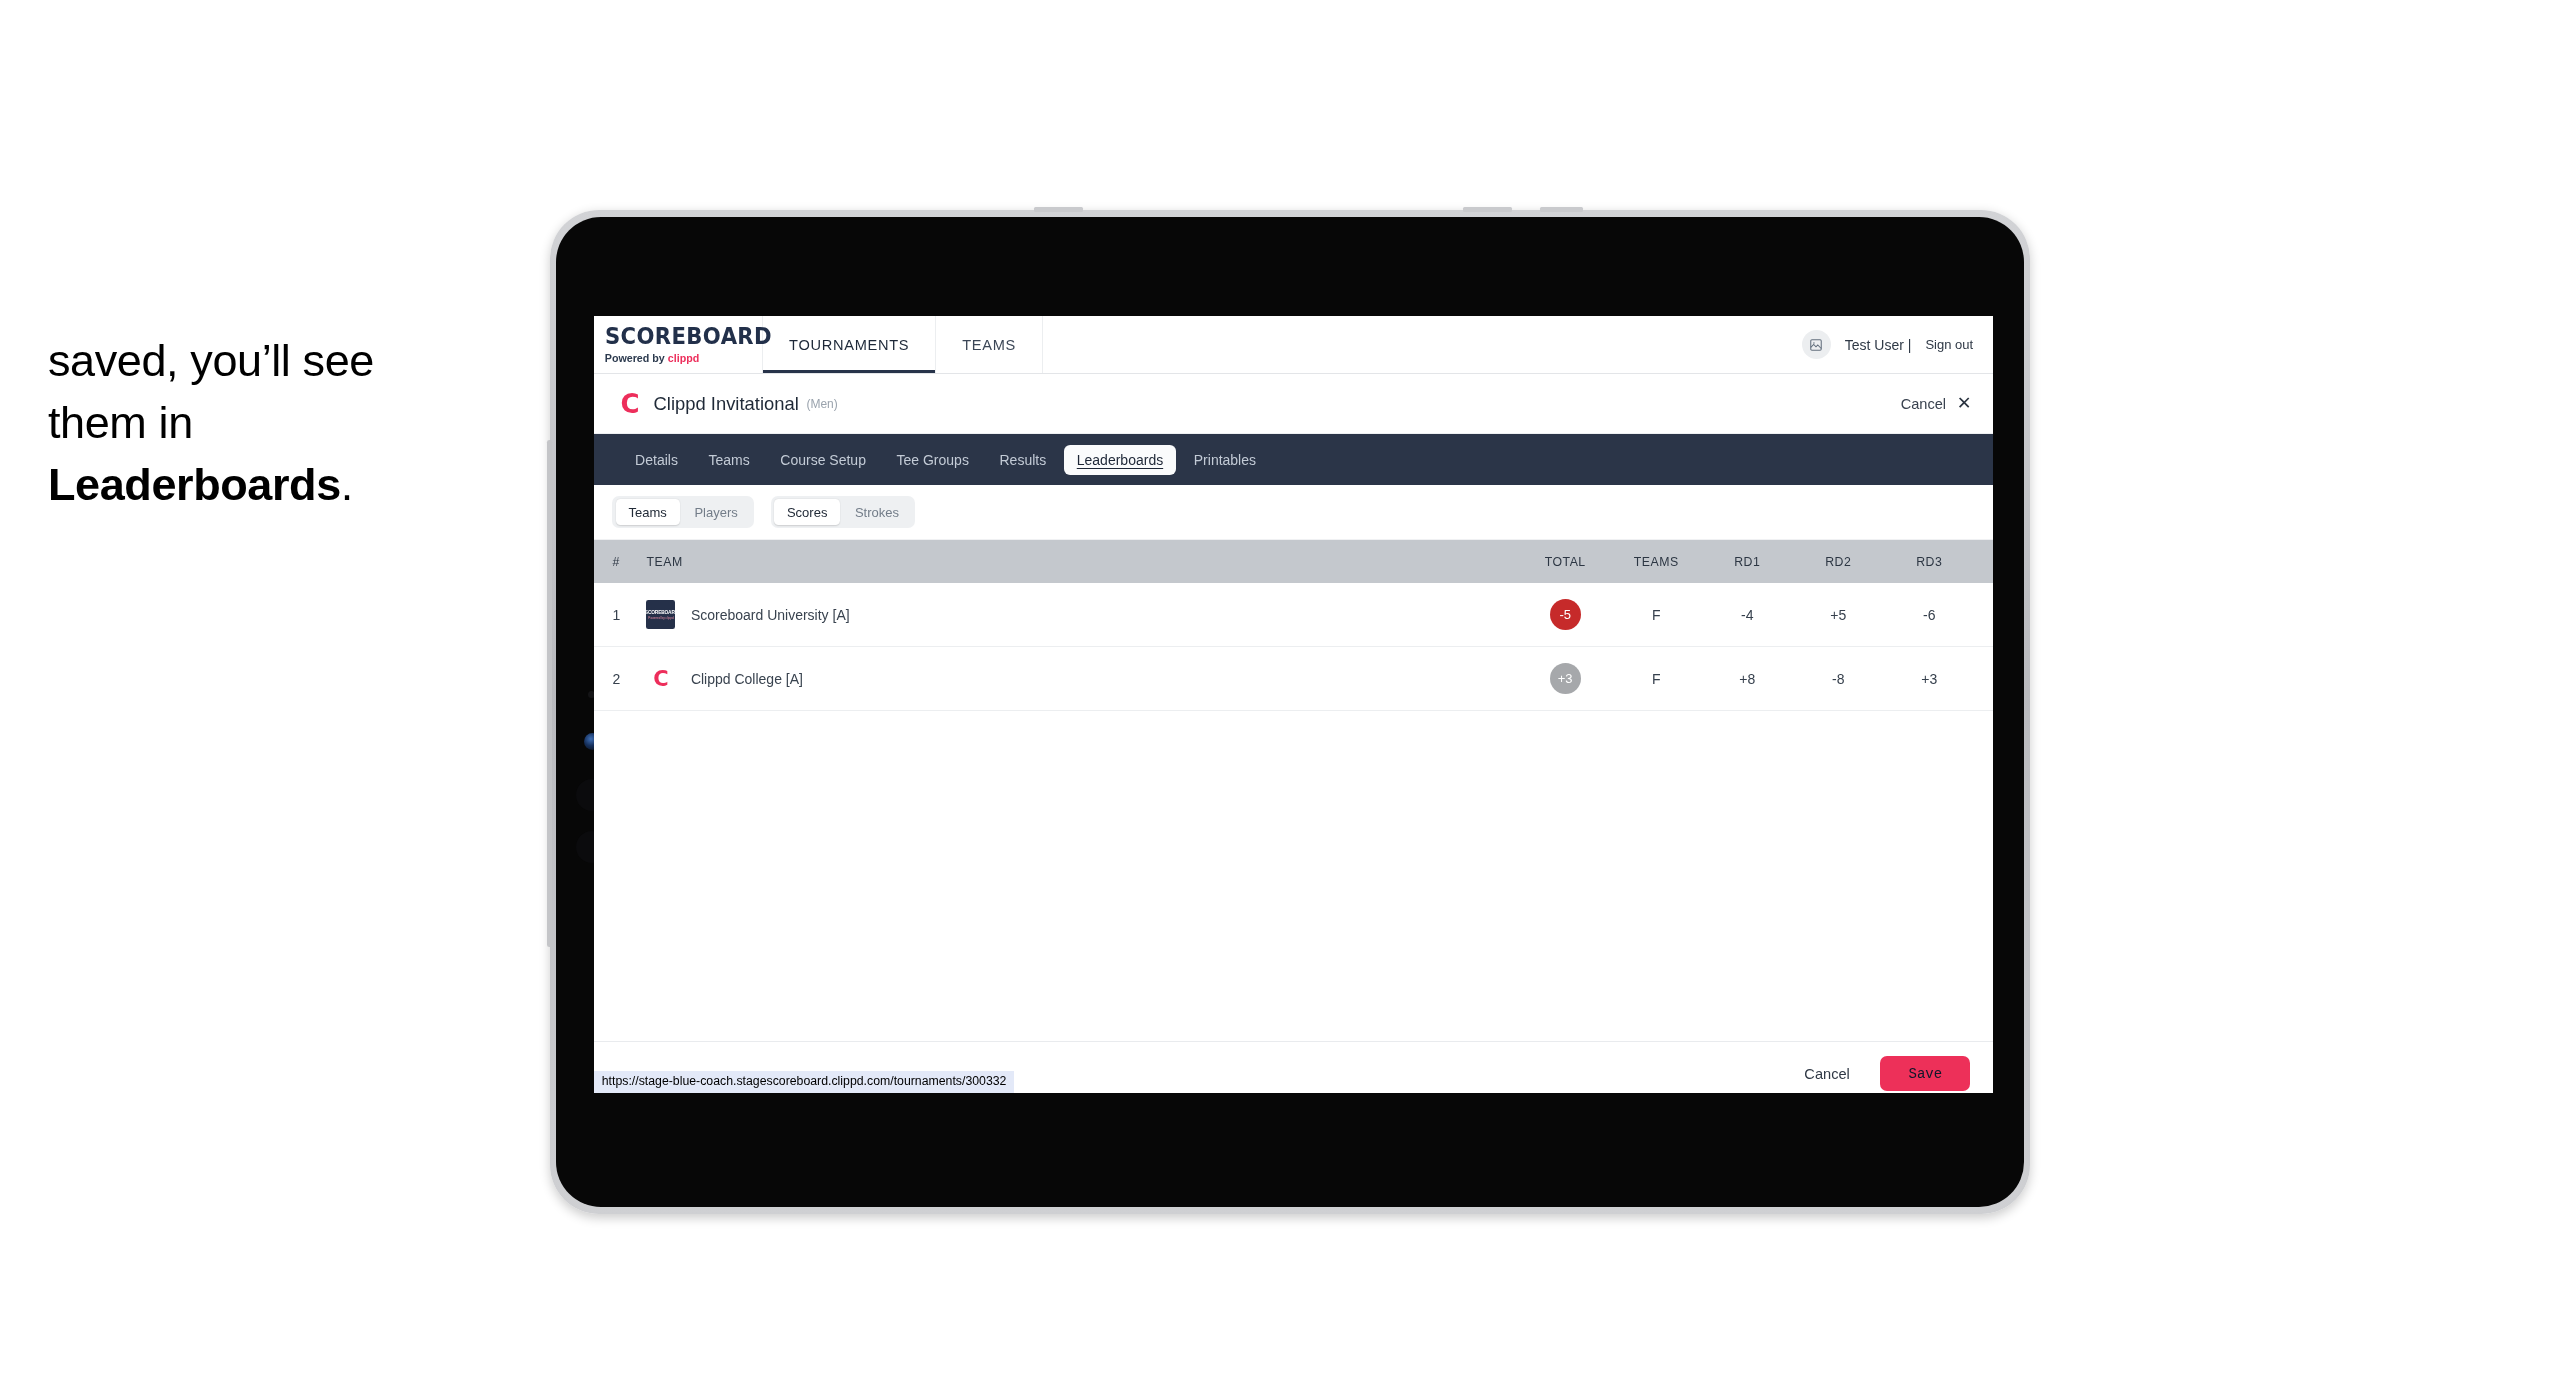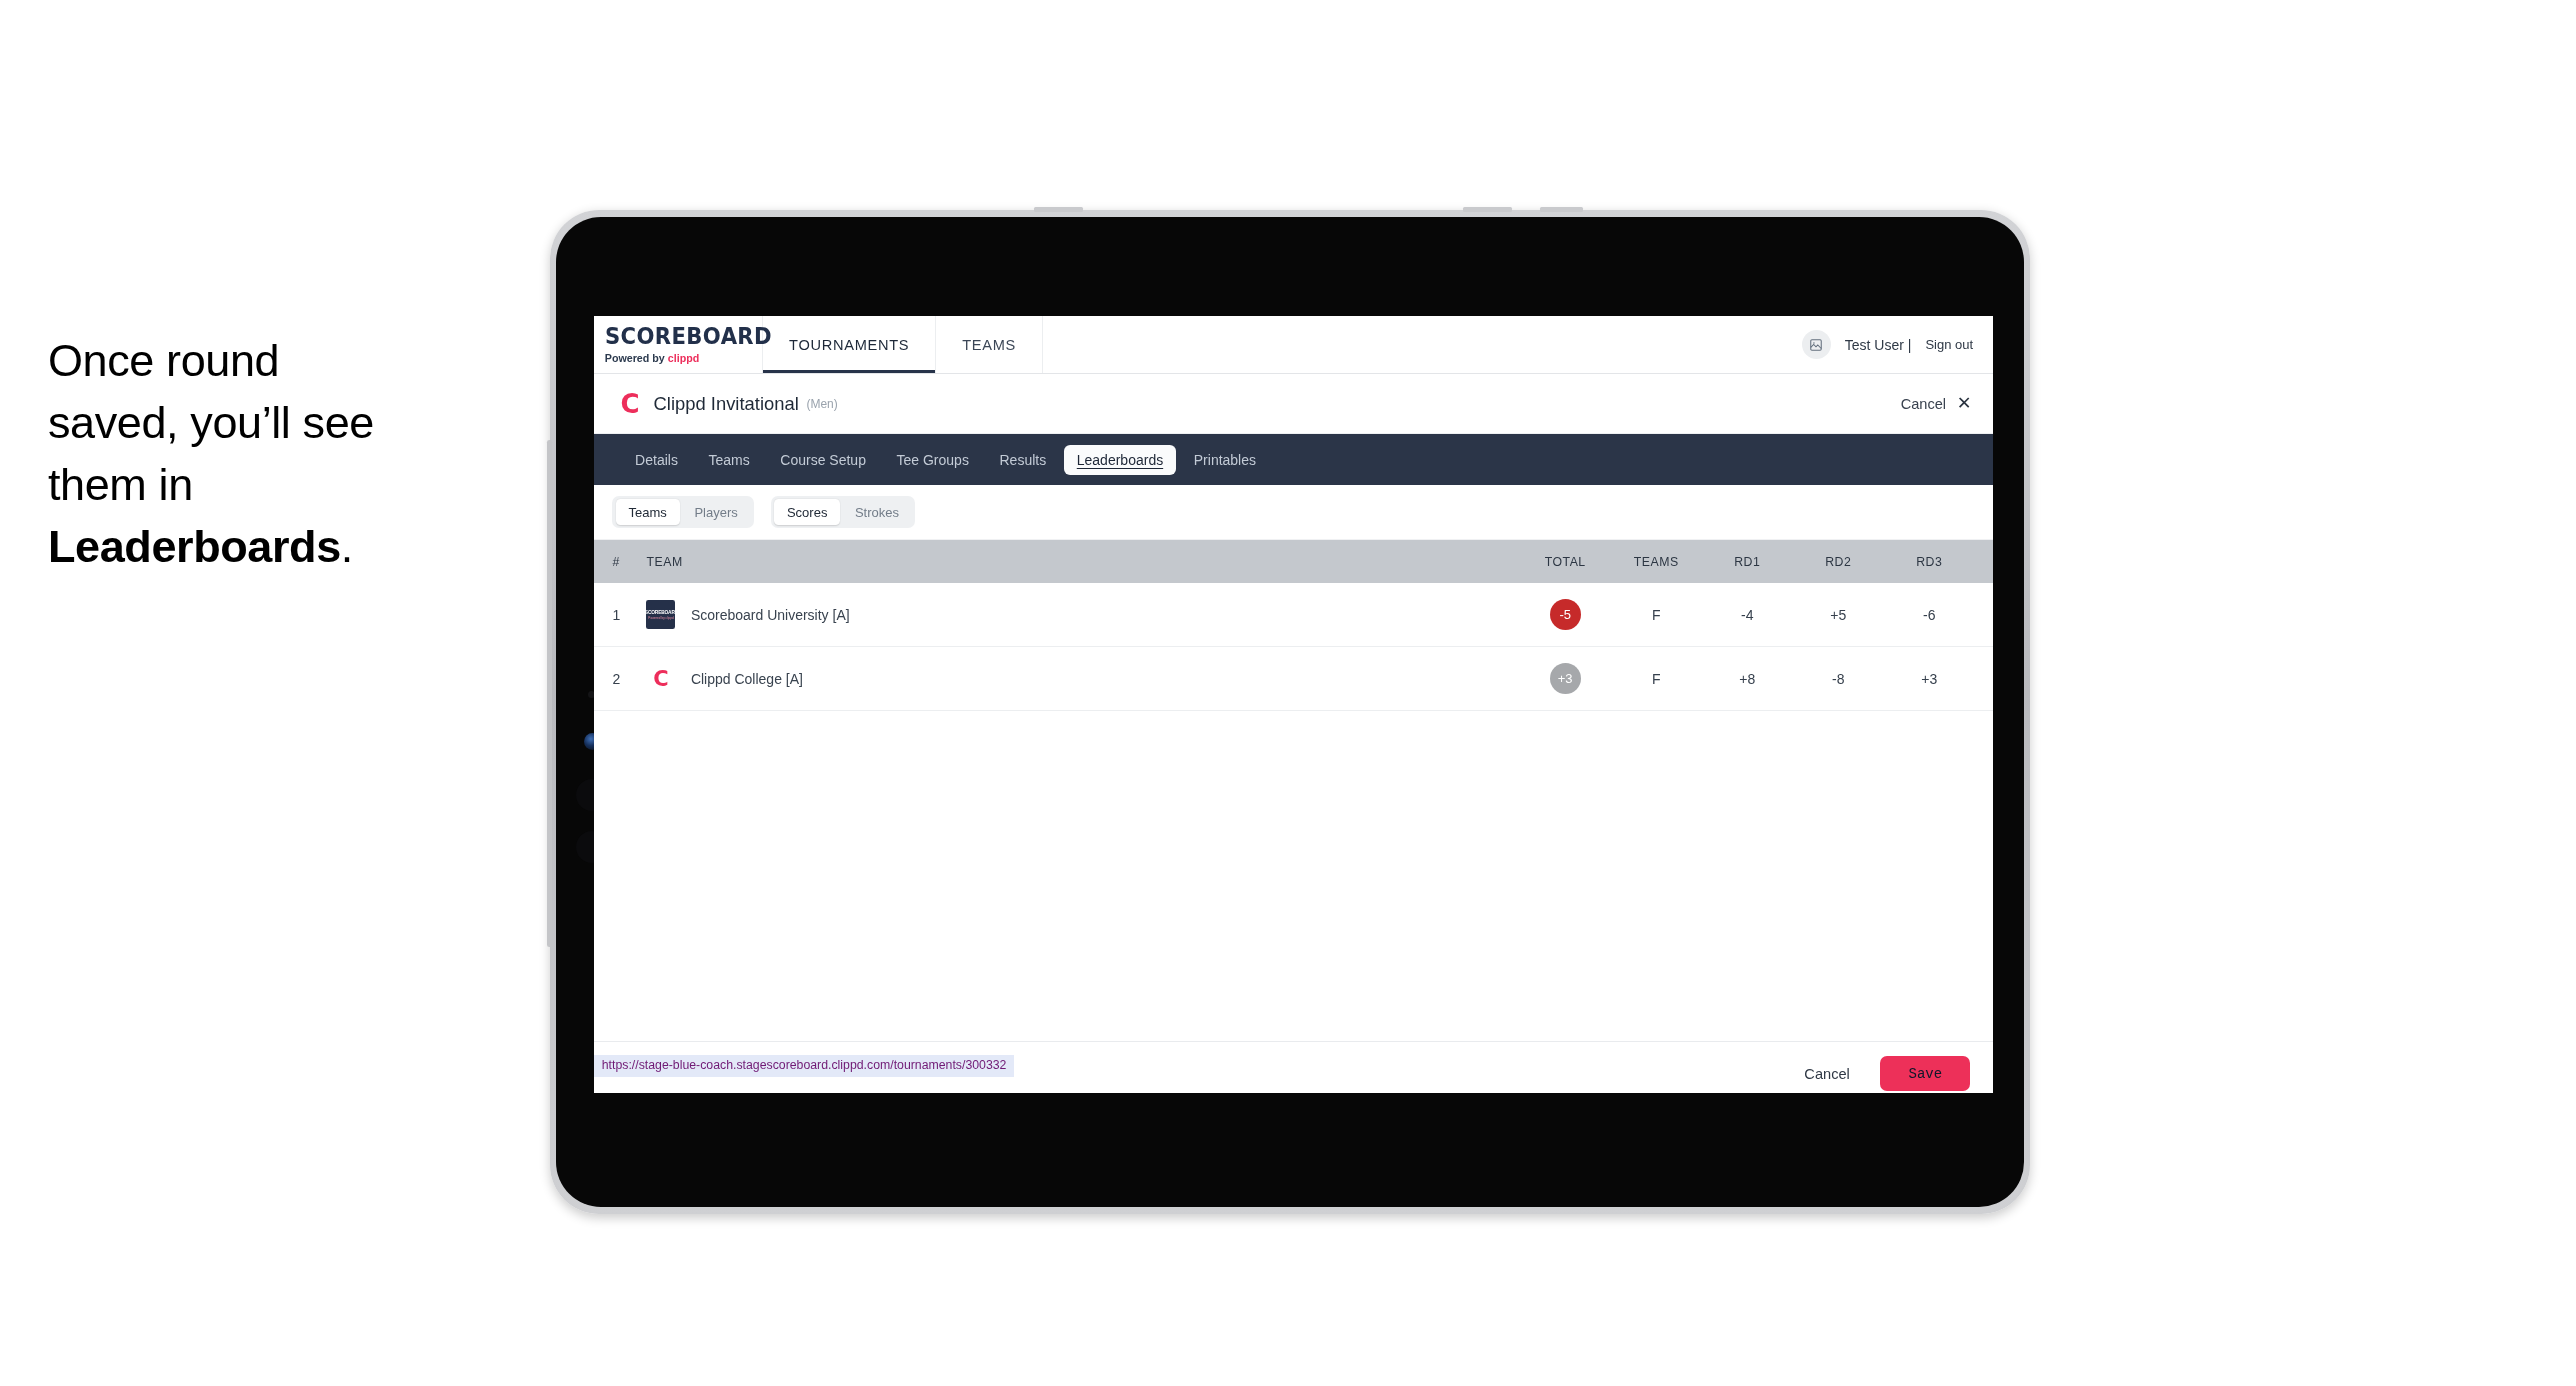--- a/index.html
+++ b/index.html
@@ -332,35 +332,34 @@
     border-radius: 7px;
     padding: 9.2px 28px;
     cursor: pointer;
     font-family: Liberation Mono, monospace;
   }
 
   
   .statusbar {
     position: absolute;
     left: 0;
-    bottom: 16px;
+    bottom: 0;
     background: #e3e9f8;
-    color: #701a75;
+    color: #000000;
     font-size: 12.3px;
     padding: 3.8px 7.7px 4.6px 7.7px;
     white-space: nowrap;
   }
 </style>
 </head>
 <body>
 
 <div id="stage">
 
   <div class="caption">
-    <div>Once round</div>
     <div>saved, you’ll see</div>
     <div>them in</div>
     <div><span class="bold">Leaderboards</span><span>.</span></div>
   </div>
 
   <div class="device-outer">
     <div class="nub n1"></div>
     <div class="nub n2"></div>
     <div class="nub n3"></div>
     <div class="side-rail"></div>

